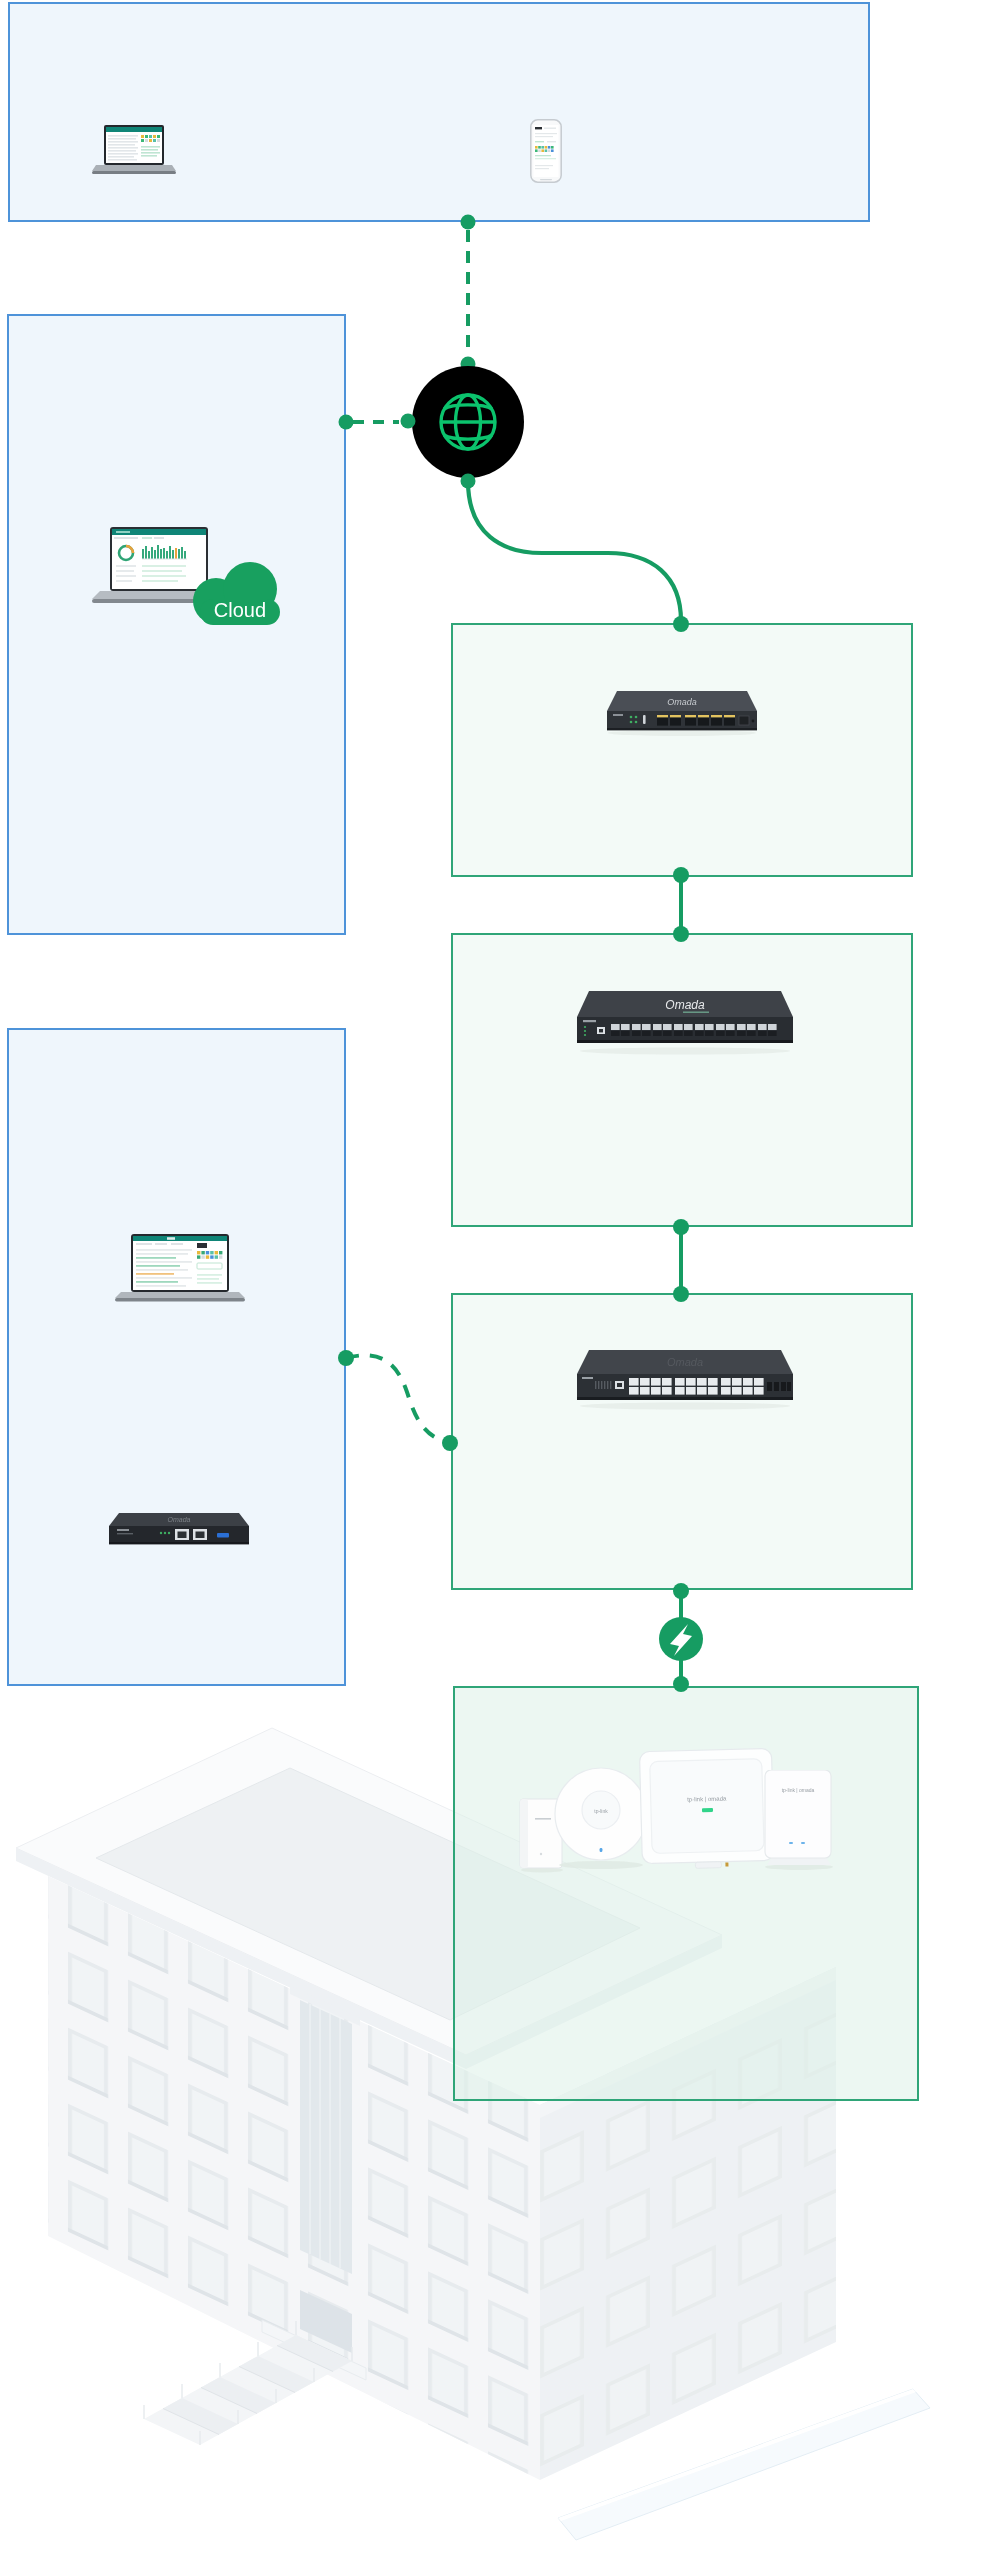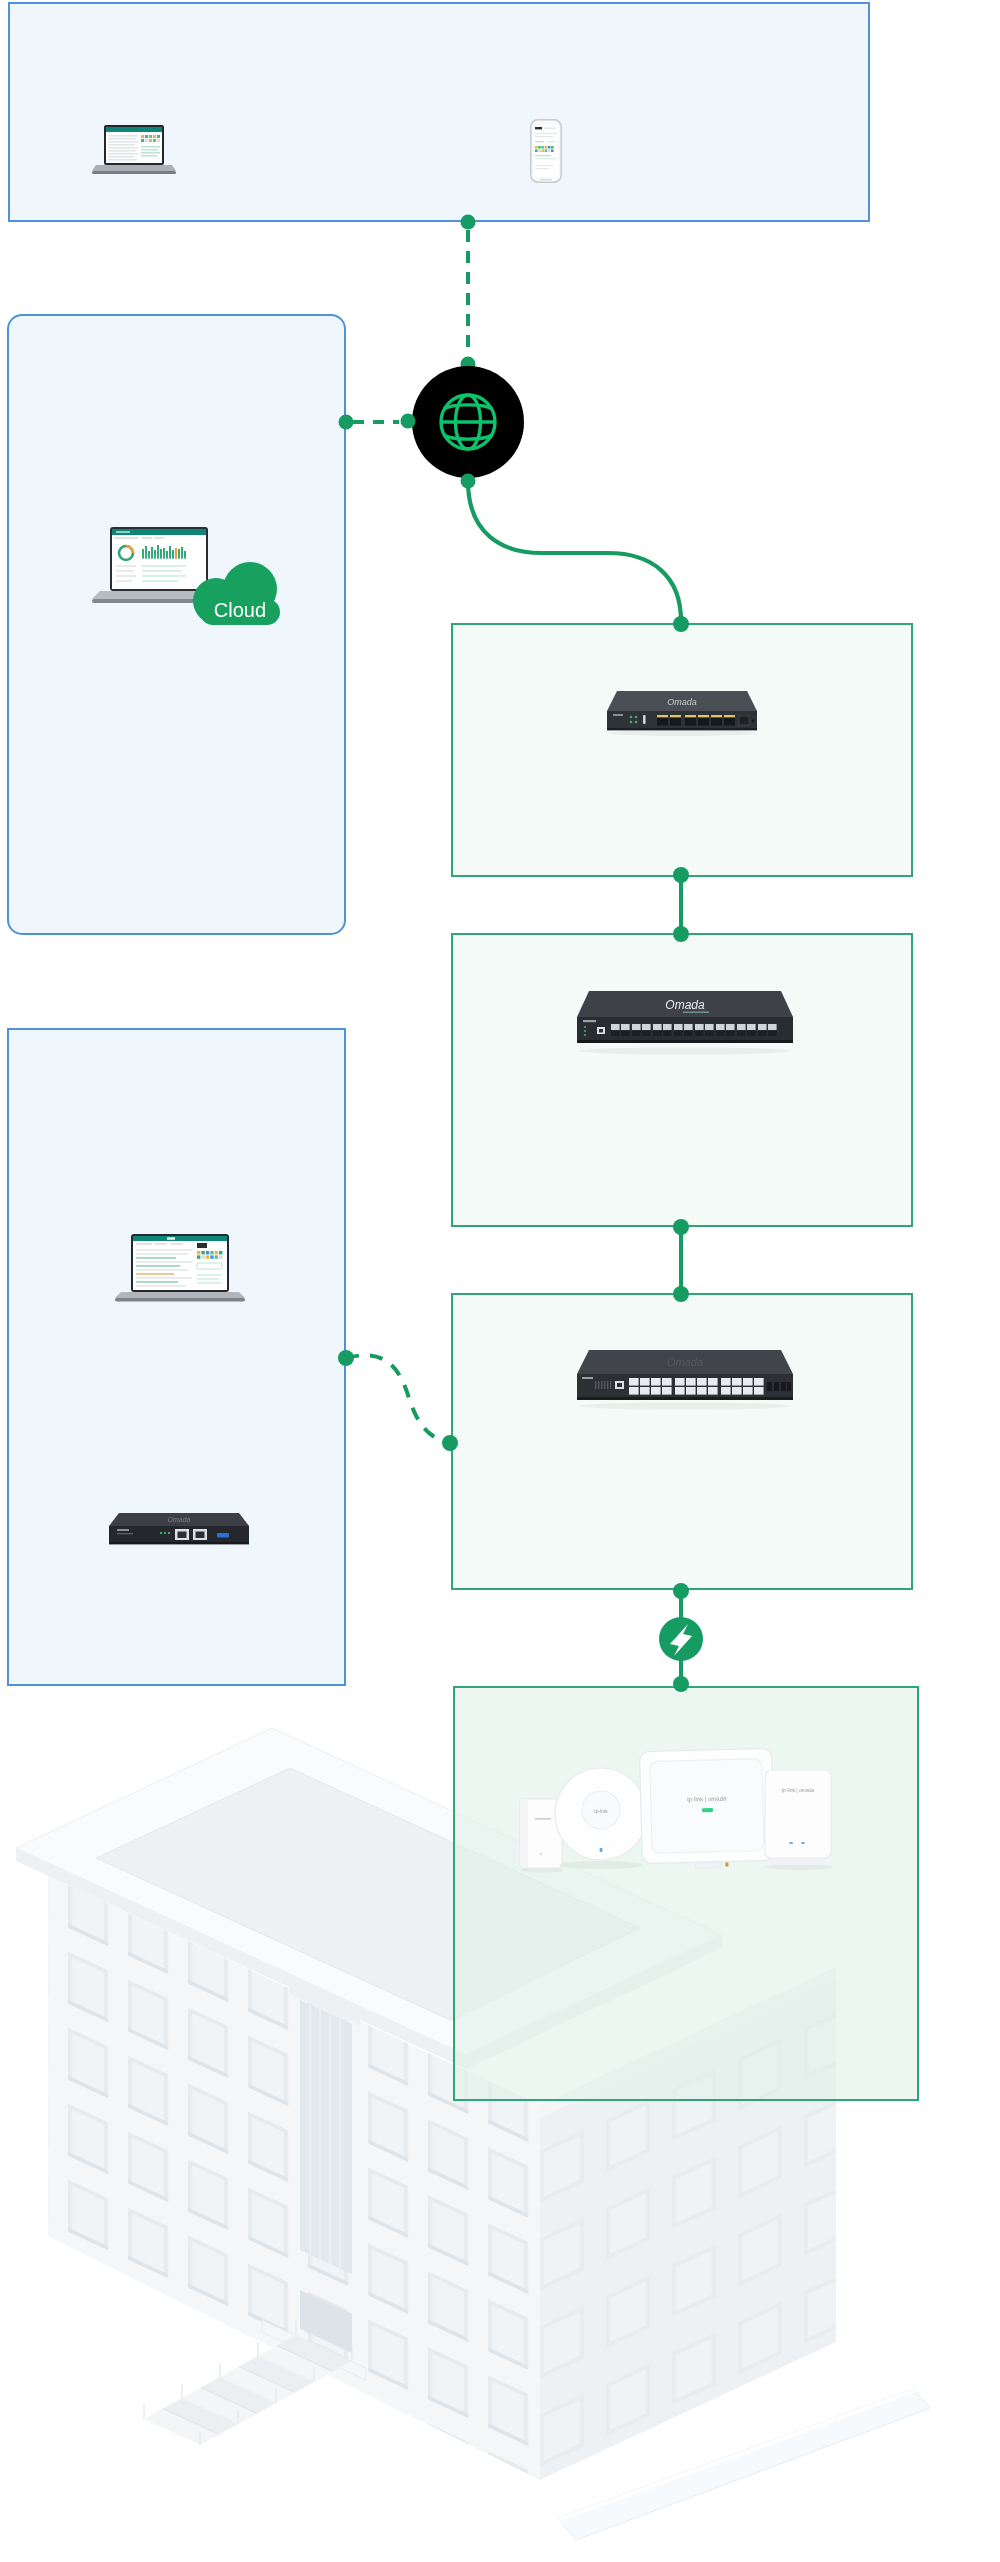--- a/index.html
+++ b/index.html
@@ -143,21 +143,21 @@
         <rect x="21" y="30.4" width="2.6" height="2.6" fill="#4a90d9"></rect>
     </g>
     <rect x="5" y="36" width="16" height="1.3" fill="#bfe5d2"></rect>
     <rect x="5" y="39" width="21" height="1.3" fill="#d9f0e4"></rect>
     <rect x="5" y="46" width="18" height="1.2" fill="#e4e8ea"></rect>
     <rect x="5" y="49" width="14" height="1.2" fill="#e4e8ea"></rect>
     <rect x="10" y="60" width="12" height="1.2" rx="0.6" fill="#d3d8dc"></rect>
   </svg>
 </div>
 
-<div class="box-blue" style="left:7px;top:314px;width:335px;height:617px;border-radius:15px;">
+<div class="box-blue" style="left:7px;top:314px;width:335px;height:617px;">
 
   <svg class="device" style="left:83px;top:211px;width:134px;height:88px;" viewBox="0 0 134 88">
     <rect x="18" y="0" width="98" height="64" rx="3" fill="#2a2e33"></rect>
     <rect x="20" y="2" width="94" height="60" fill="#ffffff"></rect>
     <rect x="20" y="2" width="94" height="6" fill="#0f8577"></rect>
     <rect x="24" y="4" width="14" height="2" fill="#8fd0c3"></rect>
     <rect x="22" y="10" width="24" height="2" fill="#dfe3e6"></rect>
     <rect x="50" y="10" width="10" height="2" fill="#cfe9dd"></rect>
     <rect x="62" y="10" width="10" height="2" fill="#dfe3e6"></rect>
     <circle cx="34" cy="26" r="7" fill="none" stroke="#2fa475" stroke-width="2.6"></circle>

